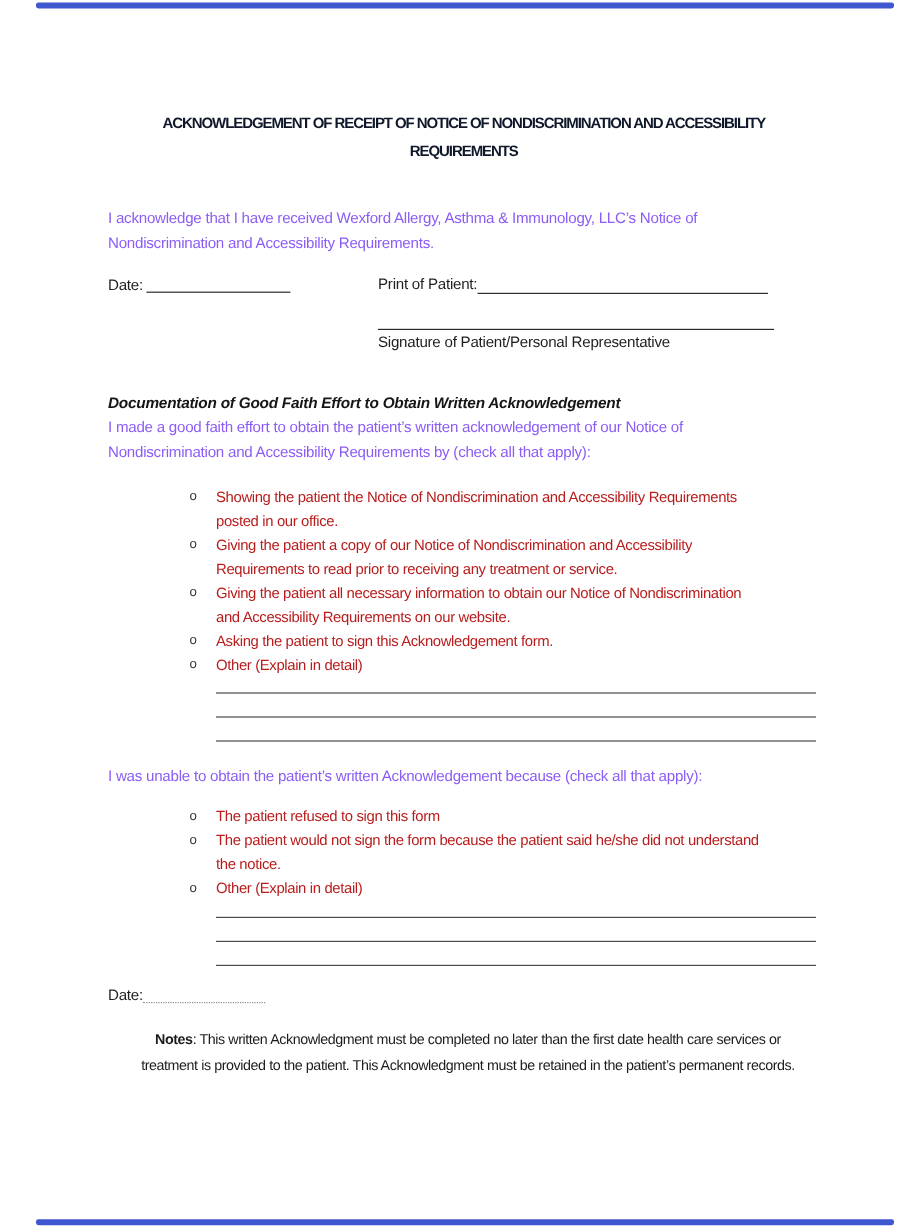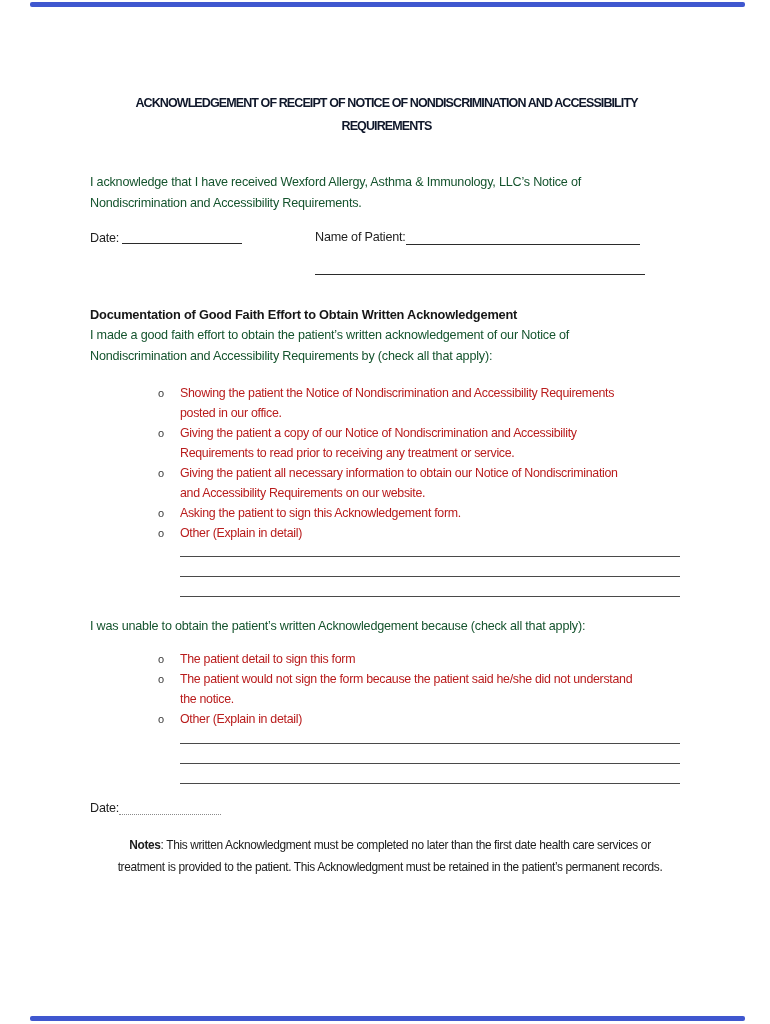--- a/index.html
+++ b/index.html
@@ -10,37 +10,37 @@
   }
   .edge-bar { position:absolute; left:30px; width:715px; height:5px; border-radius:2px; }
   .edge-bar.top { top:2px; }
   .edge-bar.bottom { bottom:3px; }
   .content { position:absolute; left:90px; top:0; width:593px; }
 
   .title { margin-top:92px; text-align:center; font-weight:bold; font-size:12.5px;
            letter-spacing:-0.9px; line-height:23px; color:#0f172a; }
   .title div { white-space:nowrap; }
 
-  .para { font-size:12.6px; letter-spacing:-0.2px; line-height:21px; white-space:pre-line; color:#14532d; }
+  .para { font-size:12.6px; letter-spacing:-0.2px; line-height:21px; white-space:pre-line; color:#8b5cf6; }
   .intro { margin-top:34px; }
 
   .patient-block { display:flex; margin-top:16px; font-size:12.6px; letter-spacing:-0.2px; }
   .pb-left { width:225px; }
   .pb-right { flex:1; }
   .fill { display:inline-block; border-bottom:1.4px solid #2b2b2b; height:14px; vertical-align:-2px; }
   .date-fill { width:120px; }
   .name-row { display:flex; height:21px; }
   .name-row .label { flex:0 0 auto; }
   .name-row .fill { flex:1; margin-right:43px; display:block; height:15px; }
   .print-name { width:325px; text-align:center; height:21px; }
   .sig-spacer { height:23px; }
   .sig-line { width:330px; border-top:1.4px solid #2b2b2b; }
   .sig-caption { height:21px; padding-top:3px; }
 
-  .gf-heading { margin-top:29px; font-weight:bold; font-size:12.8px;
+  .gf-heading { margin-top:29px; font-weight:bold; font-style:italic; font-size:12.8px;
                 letter-spacing:-0.2px; line-height:21px; color:#161616; }
   .gf-intro { margin-top:0; }
 
   .opt-list { margin-top:16px; }
   .opt { display:flex; font-size:12.4px; letter-spacing:-0.3px; line-height:20px; }
   .opt .bullet { flex:0 0 22px; margin-left:68px; color:#3a3a3a; font-size:11px; line-height:20px; }
   .opt .opt-text { flex:1; white-space:pre-line; color:#b91c1c; }
 
   .blank-lines { margin-left:90px; width:500px; }
   .blank-line { border-bottom:1.2px solid #4a4a4a; }
@@ -79,25 +79,26 @@
     <div class="para intro">I acknowledge that I have received Wexford Allergy, Asthma &amp; Immunology, LLC’s Notice of
 Nondiscrimination and Accessibility Requirements.</div>
 
     <div class="patient-block">
       <div class="pb-left">
         <span>Date:</span>
         <span class="fill date-fill"></span>
       </div>
       <div class="pb-right">
         <div class="name-row">
-          <span class="label">Name of Patient:</span>
+          <span class="label">Print of Patient:</span>
           <span class="fill"></span>
         </div>
         <div class="sig-spacer"></div>
         <div class="sig-line"></div>
+        <div class="sig-caption">Signature of Patient/Personal Representative</div>
       </div>
     </div>
 
     <div class="gf-heading">Documentation of Good Faith Effort to Obtain Written Acknowledgement</div>
 
     <div class="para gf-intro">I made a good faith effort to obtain the patient’s written acknowledgement of our Notice of
 Nondiscrimination and Accessibility Requirements by (check all that apply):</div>
 
     <div class="opt-list">
       <div class="opt">
@@ -129,21 +130,21 @@
       <div class="blank-line bl-a"></div>
       <div class="blank-line bl-b"></div>
       <div class="blank-line bl-b"></div>
     </div>
 
     <div class="para unable-intro">I was unable to obtain the patient’s written Acknowledgement because (check all that apply):</div>
 
     <div class="opt-list opt-list-2">
       <div class="opt">
         <span class="bullet">o</span>
-        <span class="opt-text">The patient detail to sign this form</span>
+        <span class="opt-text">The patient refused to sign this form</span>
       </div>
       <div class="opt">
         <span class="bullet">o</span>
         <span class="opt-text">The patient would not sign the form because the patient said he/she did not understand
 the notice.</span>
       </div>
       <div class="opt">
         <span class="bullet">o</span>
         <span class="opt-text">Other (Explain in detail)</span>
       </div>

